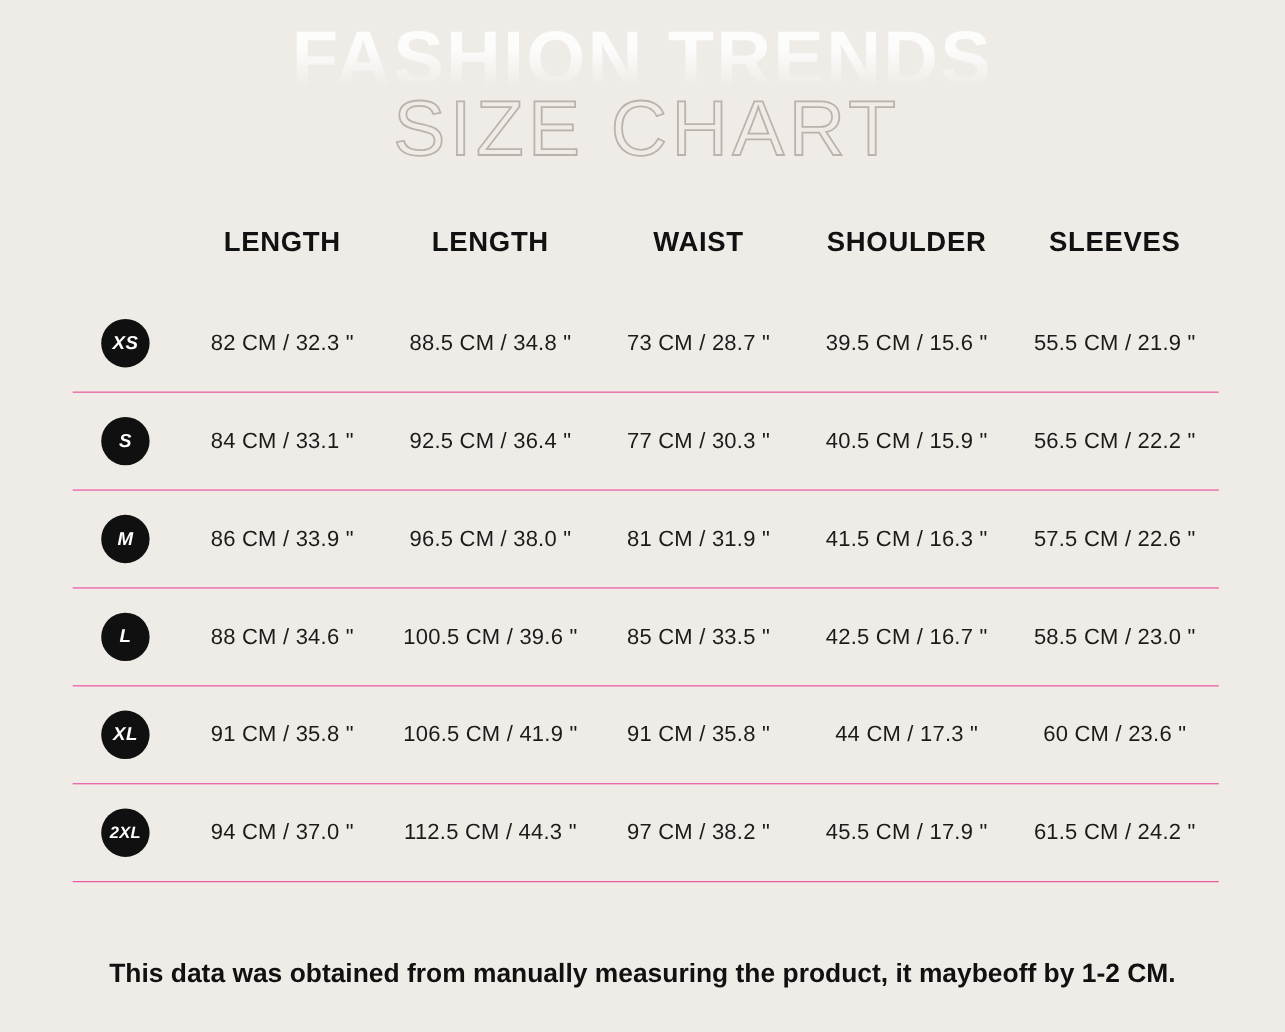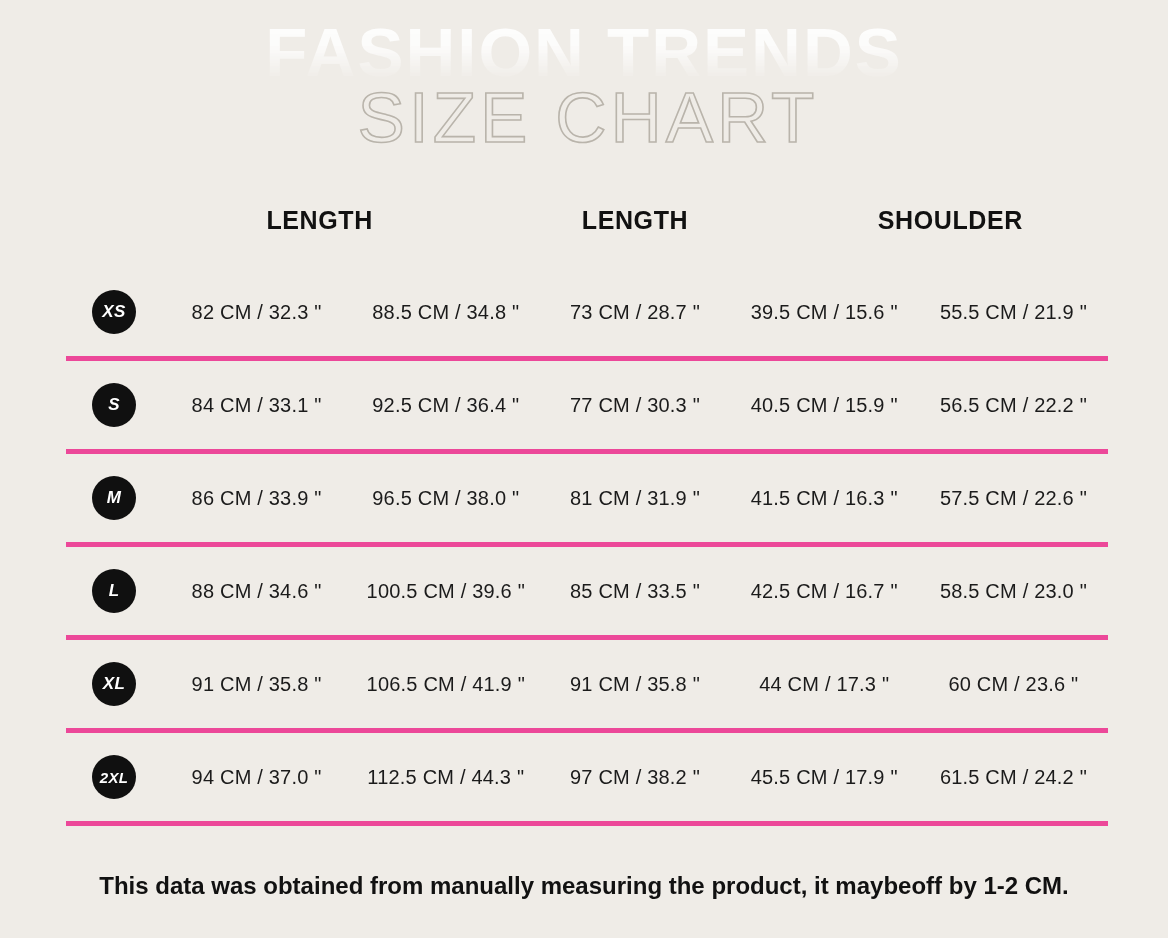--- a/index.html
+++ b/index.html
@@ -79,21 +79,21 @@
     color: #111;
     margin-top: 12px;
   }
 
   .rows { margin-top: 22px; }
 
   .row {
     display: flex;
     align-items: center;
     height: 88px;
-    border-bottom: 5px solid #ec4899;
+    border-bottom: 1px solid #ec4899;
     position: relative;
   }
   .row:last-child { }
 
   .size-col {
     width: 96px;
     flex: 0 0 96px;
     display: flex;
     align-items: center;
     justify-content: center;
@@ -145,21 +145,23 @@
   <div class="watermark">FASHION TRENDS</div>
 
   <div class="title">SIZE CHART</div>
 
   <div class="table">
 
     <div class="head-row">
       <div class="size-col"></div>
       <div class="head-cell">LENGTH</div>
       <div class="head-cell">LENGTH</div>
+      <div class="head-cell">WAIST</div>
       <div class="head-cell">SHOULDER</div>
+      <div class="head-cell">SLEEVES</div>
     </div>
 
     <div class="rows">
 
       <div class="row">
         <div class="size-col">
           <div class="badge">XS</div>
         </div>
         <div class="cell">82 CM /  32.3 "</div>
         <div class="cell">88.5 CM /  34.8 "</div>

